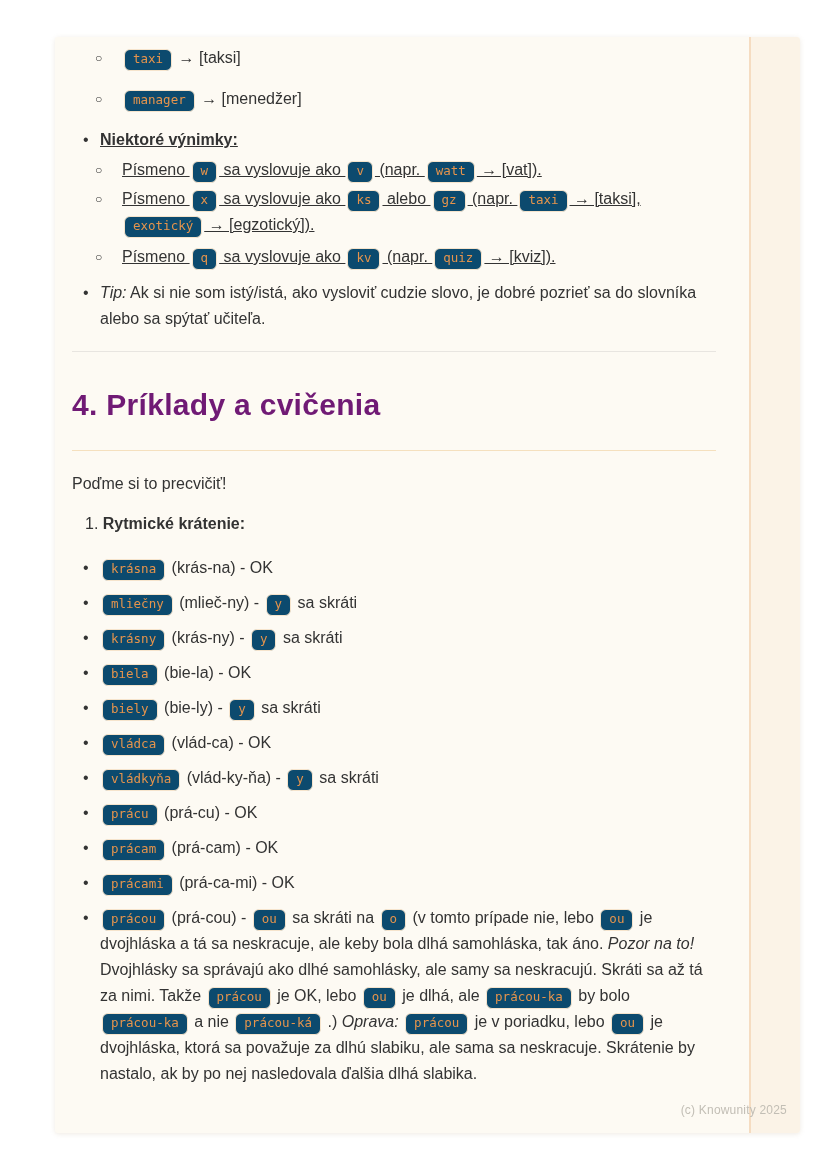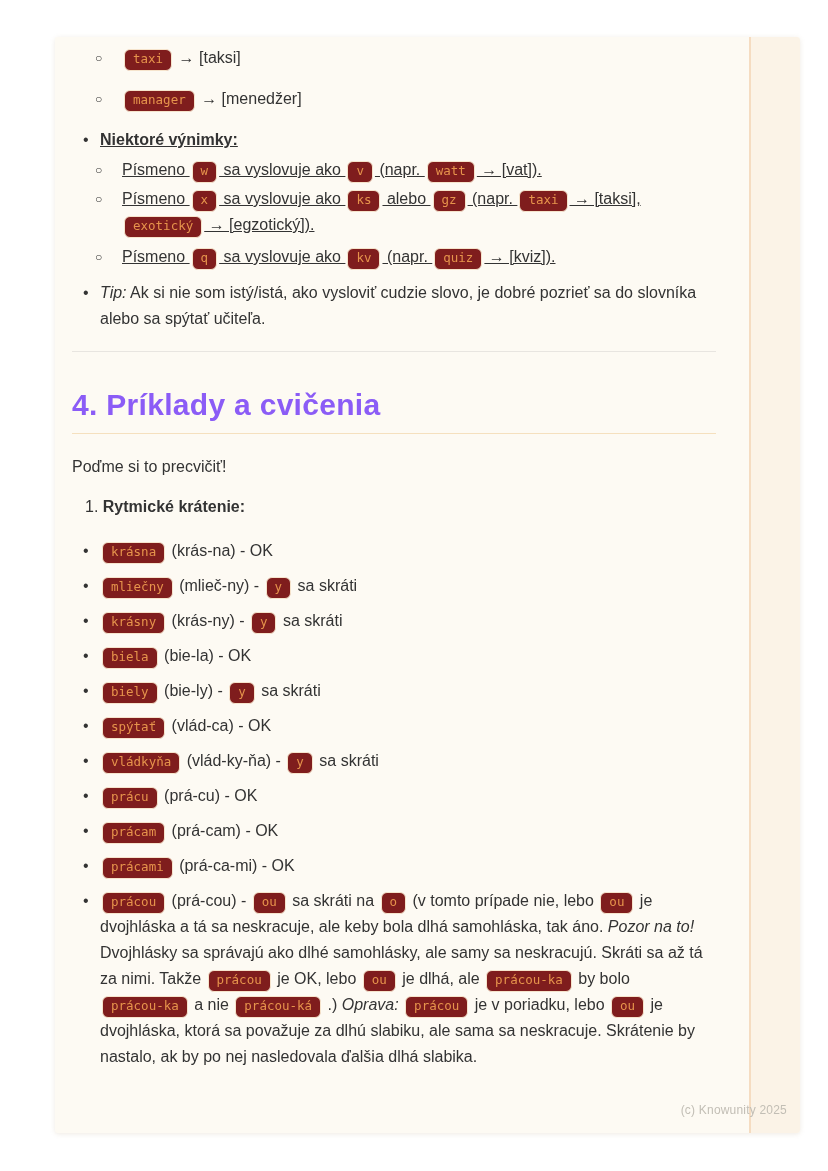--- a/index.html
+++ b/index.html
@@ -41,31 +41,31 @@
   .exception-sublist { margin-top:4px; margin-left:-5px; }
   .exception-sublist > li { margin-bottom:3px; }
   .exception-sublist > li.wide-gap { margin-bottom:6px; }
   li[data-name="list-item-tip"] { margin-top:10px; }
   .exceptions-block > li:first-child { margin-bottom:10px;text-decoration:underline; }
   .divider {
     border:none; border-top:1px solid #E8E5E0; margin:19px 0 0 0;
   }
   .section-heading {
     margin:36px 0 0 0; font-size:30px; line-height:34px; font-weight:bold;
-    color:#8b5cf6; letter-spacing:0.3px;
-    padding-bottom:11px; border-bottom:1px solid #F5E0BE;
+    color:#701a75; letter-spacing:0.3px;
+    padding-bottom:28px; border-bottom:1px solid #F5E0BE;
   }
   .intro-line { margin:20px 0 0 0; }
   .exercise-title { margin:14px 0 0 0; padding-left:13px; }
   .examples { margin-top:18px; }
   .examples > li { margin-bottom:9px; }
   .code-badge {
     font-family:"DejaVu Sans Mono", monospace;
     font-size:12.5px; line-height:1;
-    color:#E6944C; background:#7f1d1d;
+    color:#E6944C; background:#0c4a6e;
     border:1px solid #F6E4CC; border-radius:6px;
     padding:3px 8px 4px; margin:0 2px;
     white-space:nowrap; display:inline-block; vertical-align:baseline;
   }
   em { font-style:italic; }
   strong { font-weight:bold; }
   .footer-credit {
     position:absolute; right:13px; bottom:16px;
     font-size:12px; color:#C2BEB5; letter-spacing:0.2px;
   }
@@ -102,21 +102,21 @@
     <p class="intro-line" data-name="practice-intro">Poďme si to precvičiť!</p>
 
     <div class="exercise-title" data-name="exercise-title"><span data-name="text-run">1. </span><strong data-name="bold-text">Rytmické krátenie:</strong></div>
 
     <ul class="mainlist examples" data-name="shortening-examples-list">
         <li data-name="list-item"><span class="code-badge" data-name="code-badge">krásna</span><span data-name="text-run"> (krás-na) - OK</span></li>
         <li data-name="list-item"><span class="code-badge" data-name="code-badge">mliečny</span><span data-name="text-run"> (mlieč-ny) - </span><span class="code-badge" data-name="code-badge">y</span><span data-name="text-run"> sa skráti</span></li>
         <li data-name="list-item"><span class="code-badge" data-name="code-badge">krásny</span><span data-name="text-run"> (krás-ny) - </span><span class="code-badge" data-name="code-badge">y</span><span data-name="text-run"> sa skráti</span></li>
         <li data-name="list-item"><span class="code-badge" data-name="code-badge">biela</span><span data-name="text-run"> (bie-la) - OK</span></li>
         <li data-name="list-item"><span class="code-badge" data-name="code-badge">biely</span><span data-name="text-run"> (bie-ly) - </span><span class="code-badge" data-name="code-badge">y</span><span data-name="text-run"> sa skráti</span></li>
-        <li data-name="list-item"><span class="code-badge" data-name="code-badge">spýtať</span><span data-name="text-run"> (vlád-ca) - OK</span></li>
+        <li data-name="list-item"><span class="code-badge" data-name="code-badge">vládca</span><span data-name="text-run"> (vlád-ca) - OK</span></li>
         <li data-name="list-item"><span class="code-badge" data-name="code-badge">vládkyňa</span><span data-name="text-run"> (vlád-ky-ňa) - </span><span class="code-badge" data-name="code-badge">y</span><span data-name="text-run"> sa skráti</span></li>
         <li data-name="list-item"><span class="code-badge" data-name="code-badge">prácu</span><span data-name="text-run"> (prá-cu) - OK</span></li>
         <li data-name="list-item"><span class="code-badge" data-name="code-badge">prácam</span><span data-name="text-run"> (prá-cam) - OK</span></li>
         <li data-name="list-item"><span class="code-badge" data-name="code-badge">prácami</span><span data-name="text-run"> (prá-ca-mi) - OK</span></li>
         <li data-name="list-item"><span class="code-badge" data-name="code-badge">prácou</span><span data-name="text-run"> (prá-cou) - </span><span class="code-badge" data-name="code-badge">ou</span><span data-name="text-run"> sa skráti na </span><span class="code-badge" data-name="code-badge">o</span><span data-name="text-run"> (v tomto prípade nie, lebo </span><span class="code-badge" data-name="code-badge">ou</span><span data-name="text-run"> je dvojhláska a tá sa neskracuje, ale keby bola dlhá samohláska, tak áno. </span><em data-name="italic-text">Pozor na to!</em><span data-name="text-run"> Dvojhlásky sa správajú ako dlhé samohlásky, ale samy sa neskracujú. Skráti sa až tá za nimi. Takže </span><span class="code-badge" data-name="code-badge">prácou</span><span data-name="text-run"> je OK, lebo </span><span class="code-badge" data-name="code-badge">ou</span><span data-name="text-run"> je dlhá, ale </span><span class="code-badge" data-name="code-badge">prácou-ka</span><span data-name="text-run"> by bolo </span><span class="code-badge" data-name="code-badge">prácou-ka</span><span data-name="text-run"> a nie </span><span class="code-badge" data-name="code-badge">prácou-ká</span><span data-name="text-run"> .) </span><em data-name="italic-text">Oprava:</em><span data-name="text-run"> </span><span class="code-badge" data-name="code-badge">prácou</span><span data-name="text-run"> je v poriadku, lebo </span><span class="code-badge" data-name="code-badge">ou</span><span data-name="text-run"> je dvojhláska, ktorá sa považuje za dlhú slabiku, ale sama sa neskracuje. Skrátenie by nastalo, ak by po nej nasledovala ďalšia dlhá slabika.</span></li>
       </ul>
 
   </div>
 
   <div class="footer-credit" data-name="footer-credit">(c) Knowunity 2025</div>

